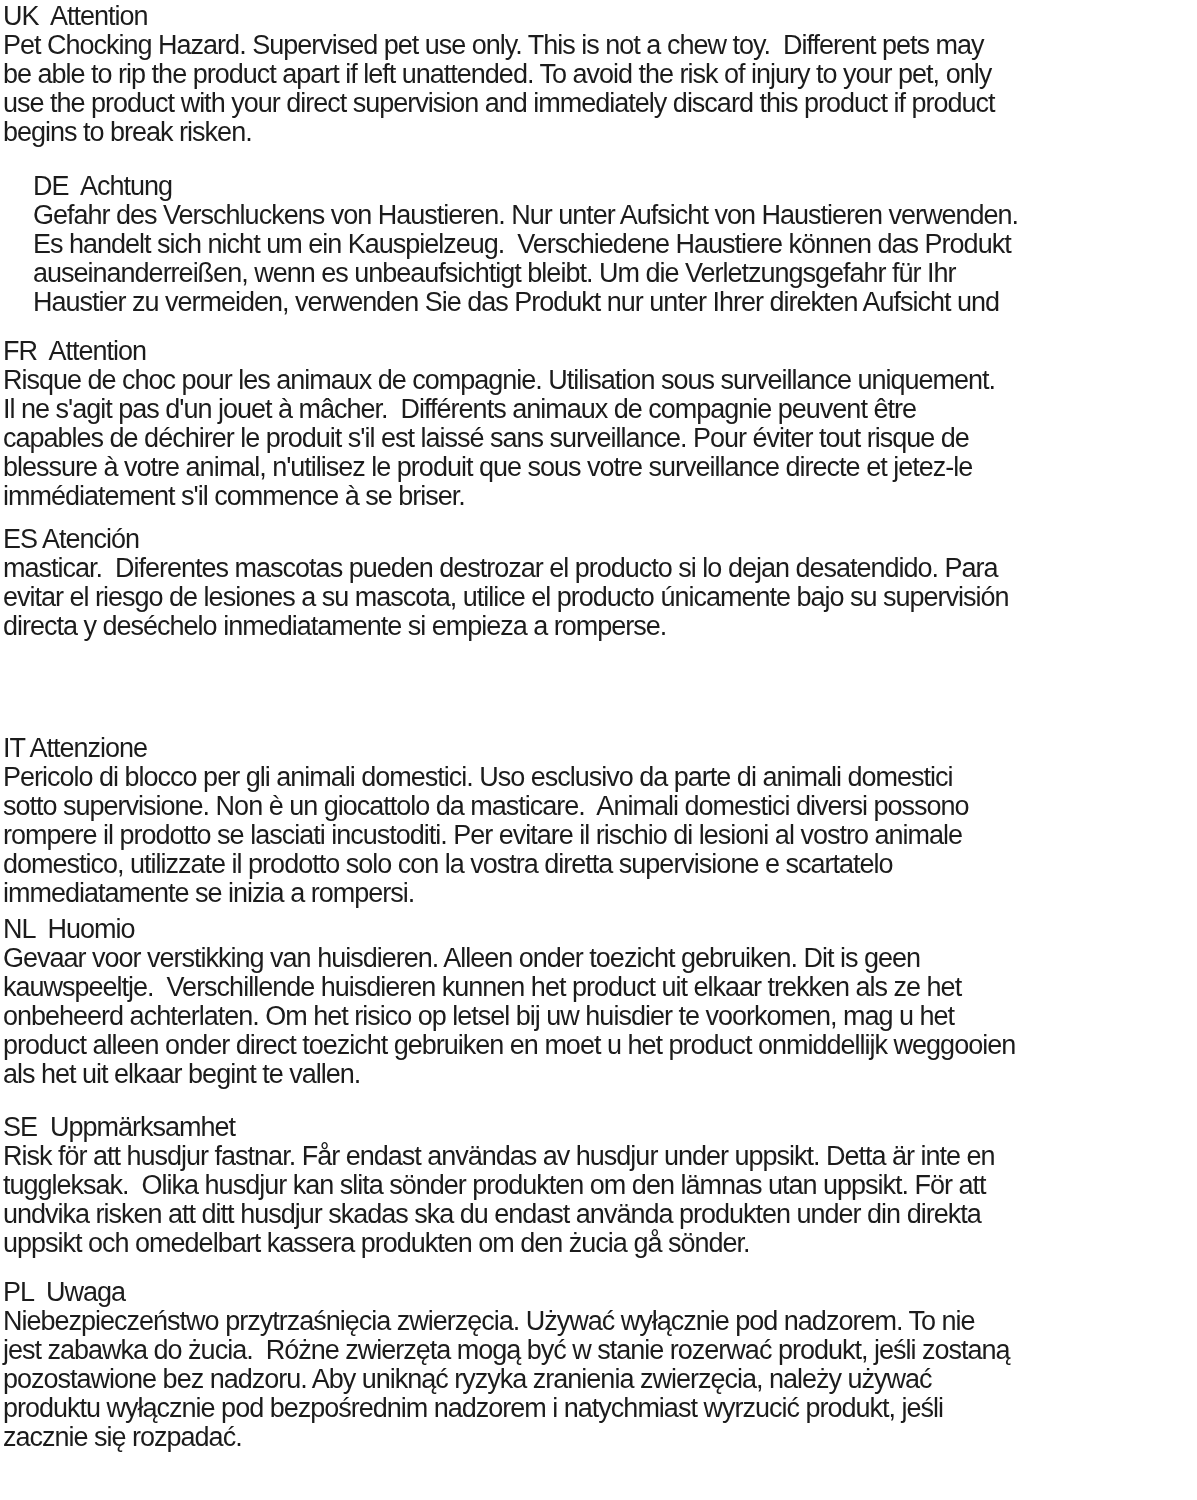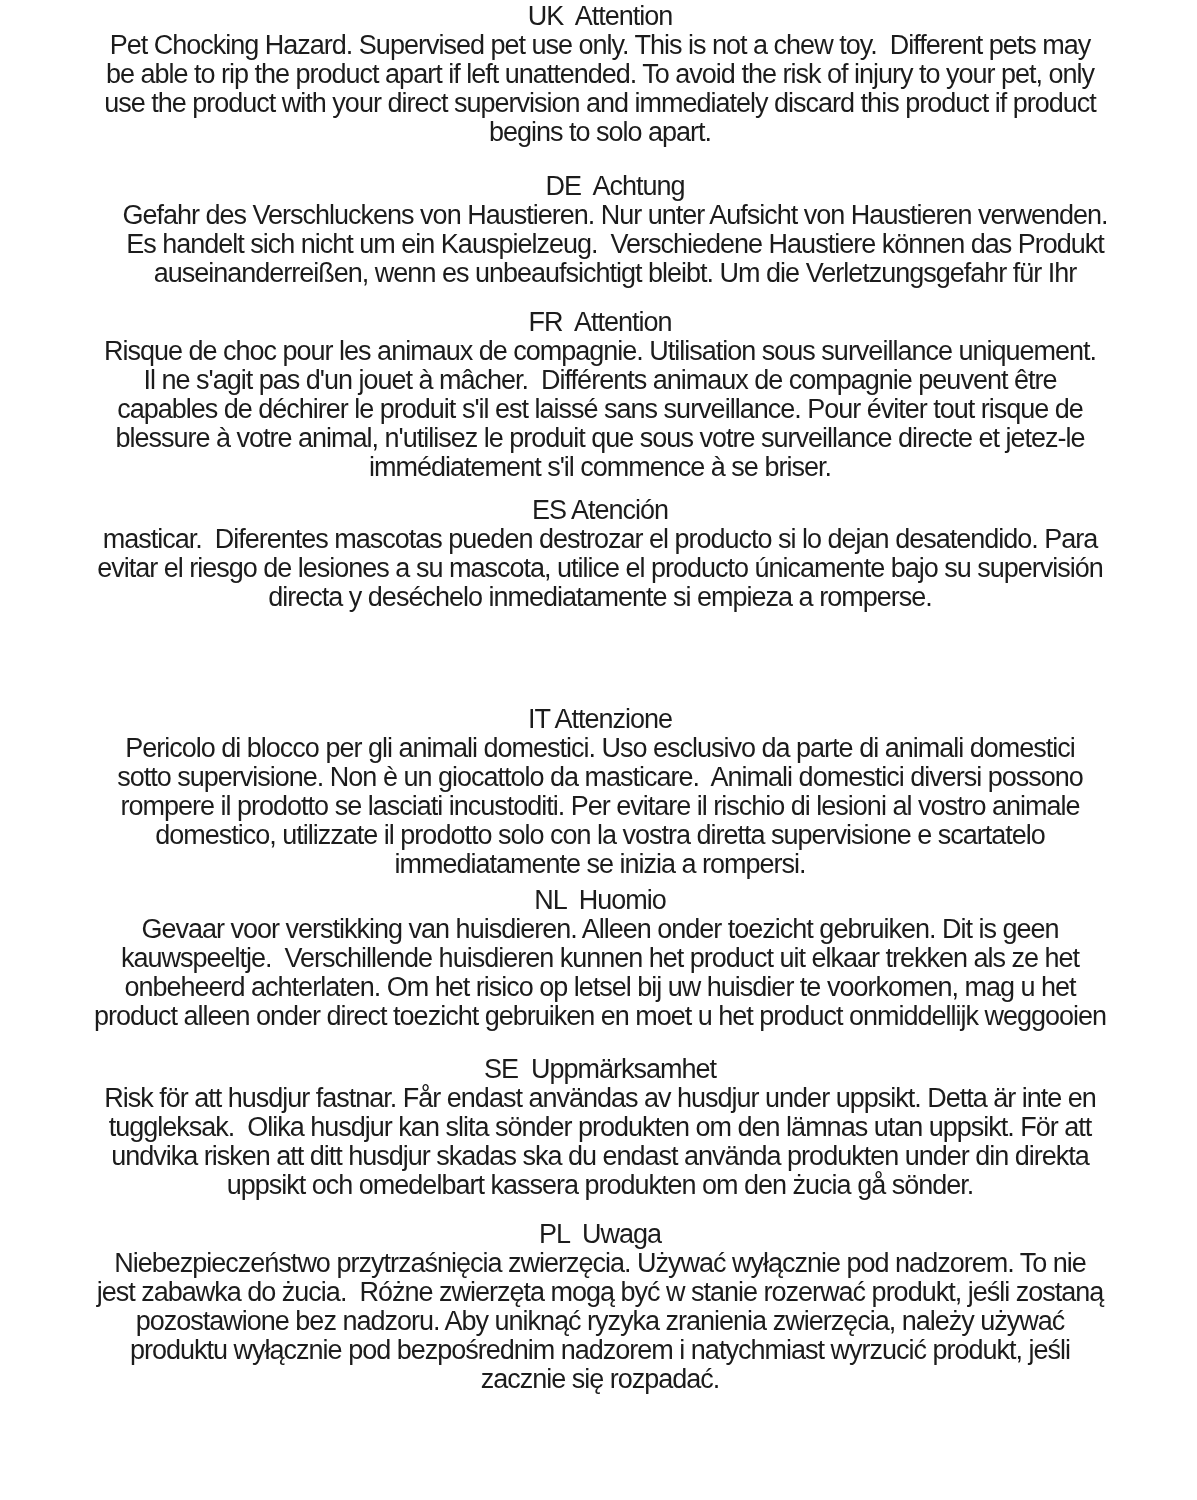--- a/index.html
+++ b/index.html
@@ -9,21 +9,20 @@
   }
   body {
     width: 1197px;
     height: 1500px;
     overflow: hidden;
     font-family: "Liberation Sans", sans-serif;
     color: #1c1c1c;
   }
   .doc {
     padding: 2px 0 8px 3px;
-    text-align: center;
   }
   .warn-section { display: block; }
   .header-line, .text-line {
     font-size: 27px;
     line-height: 29px;
     letter-spacing: -1px;
     white-space: pre;
     font-weight: 400;
   }
   
@@ -38,28 +37,29 @@
 </head>
 <body>
 
 <div class="doc">
 
   <div class="warn-section">
     <div class="header-line">UK  Attention</div>
     <div class="text-line">Pet Chocking Hazard. Supervised pet use only. This is not a chew toy.  Different pets may</div>
     <div class="text-line">be able to rip the product apart if left unattended. To avoid the risk of injury to your pet, only</div>
     <div class="text-line">use the product with your direct supervision and immediately discard this product if product</div>
-    <div class="text-line">begins to solo apart.</div>
+    <div class="text-line">begins to break risken.</div>
   </div>
 
   <div class="warn-section gap-de">
     <div class="header-line">DE  Achtung</div>
     <div class="text-line">Gefahr des Verschluckens von Haustieren. Nur unter Aufsicht von Haustieren verwenden.</div>
     <div class="text-line">Es handelt sich nicht um ein Kauspielzeug.  Verschiedene Haustiere können das Produkt</div>
     <div class="text-line">auseinanderreißen, wenn es unbeaufsichtigt bleibt. Um die Verletzungsgefahr für Ihr</div>
+    <div class="text-line">Haustier zu vermeiden, verwenden Sie das Produkt nur unter Ihrer direkten Aufsicht und</div>
   </div>
 
   <div class="warn-section gap-fr">
     <div class="header-line">FR  Attention</div>
     <div class="text-line">Risque de choc pour les animaux de compagnie. Utilisation sous surveillance uniquement.</div>
     <div class="text-line">Il ne s'agit pas d'un jouet à mâcher.  Différents animaux de compagnie peuvent être</div>
     <div class="text-line">capables de déchirer le produit s'il est laissé sans surveillance. Pour éviter tout risque de</div>
     <div class="text-line">blessure à votre animal, n'utilisez le produit que sous votre surveillance directe et jetez-le</div>
     <div class="text-line">immédiatement s'il commence à se briser.</div>
   </div>
@@ -79,20 +79,21 @@
     <div class="text-line">domestico, utilizzate il prodotto solo con la vostra diretta supervisione e scartatelo</div>
     <div class="text-line">immediatamente se inizia a rompersi.</div>
   </div>
 
   <div class="warn-section gap-nl">
     <div class="header-line">NL  Huomio</div>
     <div class="text-line">Gevaar voor verstikking van huisdieren. Alleen onder toezicht gebruiken. Dit is geen</div>
     <div class="text-line">kauwspeeltje.  Verschillende huisdieren kunnen het product uit elkaar trekken als ze het</div>
     <div class="text-line">onbeheerd achterlaten. Om het risico op letsel bij uw huisdier te voorkomen, mag u het</div>
     <div class="text-line">product alleen onder direct toezicht gebruiken en moet u het product onmiddellijk weggooien</div>
+    <div class="text-line">als het uit elkaar begint te vallen.</div>
   </div>
 
   <div class="warn-section gap-se">
     <div class="header-line">SE  Uppmärksamhet</div>
     <div class="text-line">Risk för att husdjur fastnar. Får endast användas av husdjur under uppsikt. Detta är inte en</div>
     <div class="text-line">tuggleksak.  Olika husdjur kan slita sönder produkten om den lämnas utan uppsikt. För att</div>
     <div class="text-line">undvika risken att ditt husdjur skadas ska du endast använda produkten under din direkta</div>
     <div class="text-line">uppsikt och omedelbart kassera produkten om den żucia gå sönder.</div>
   </div>
 

